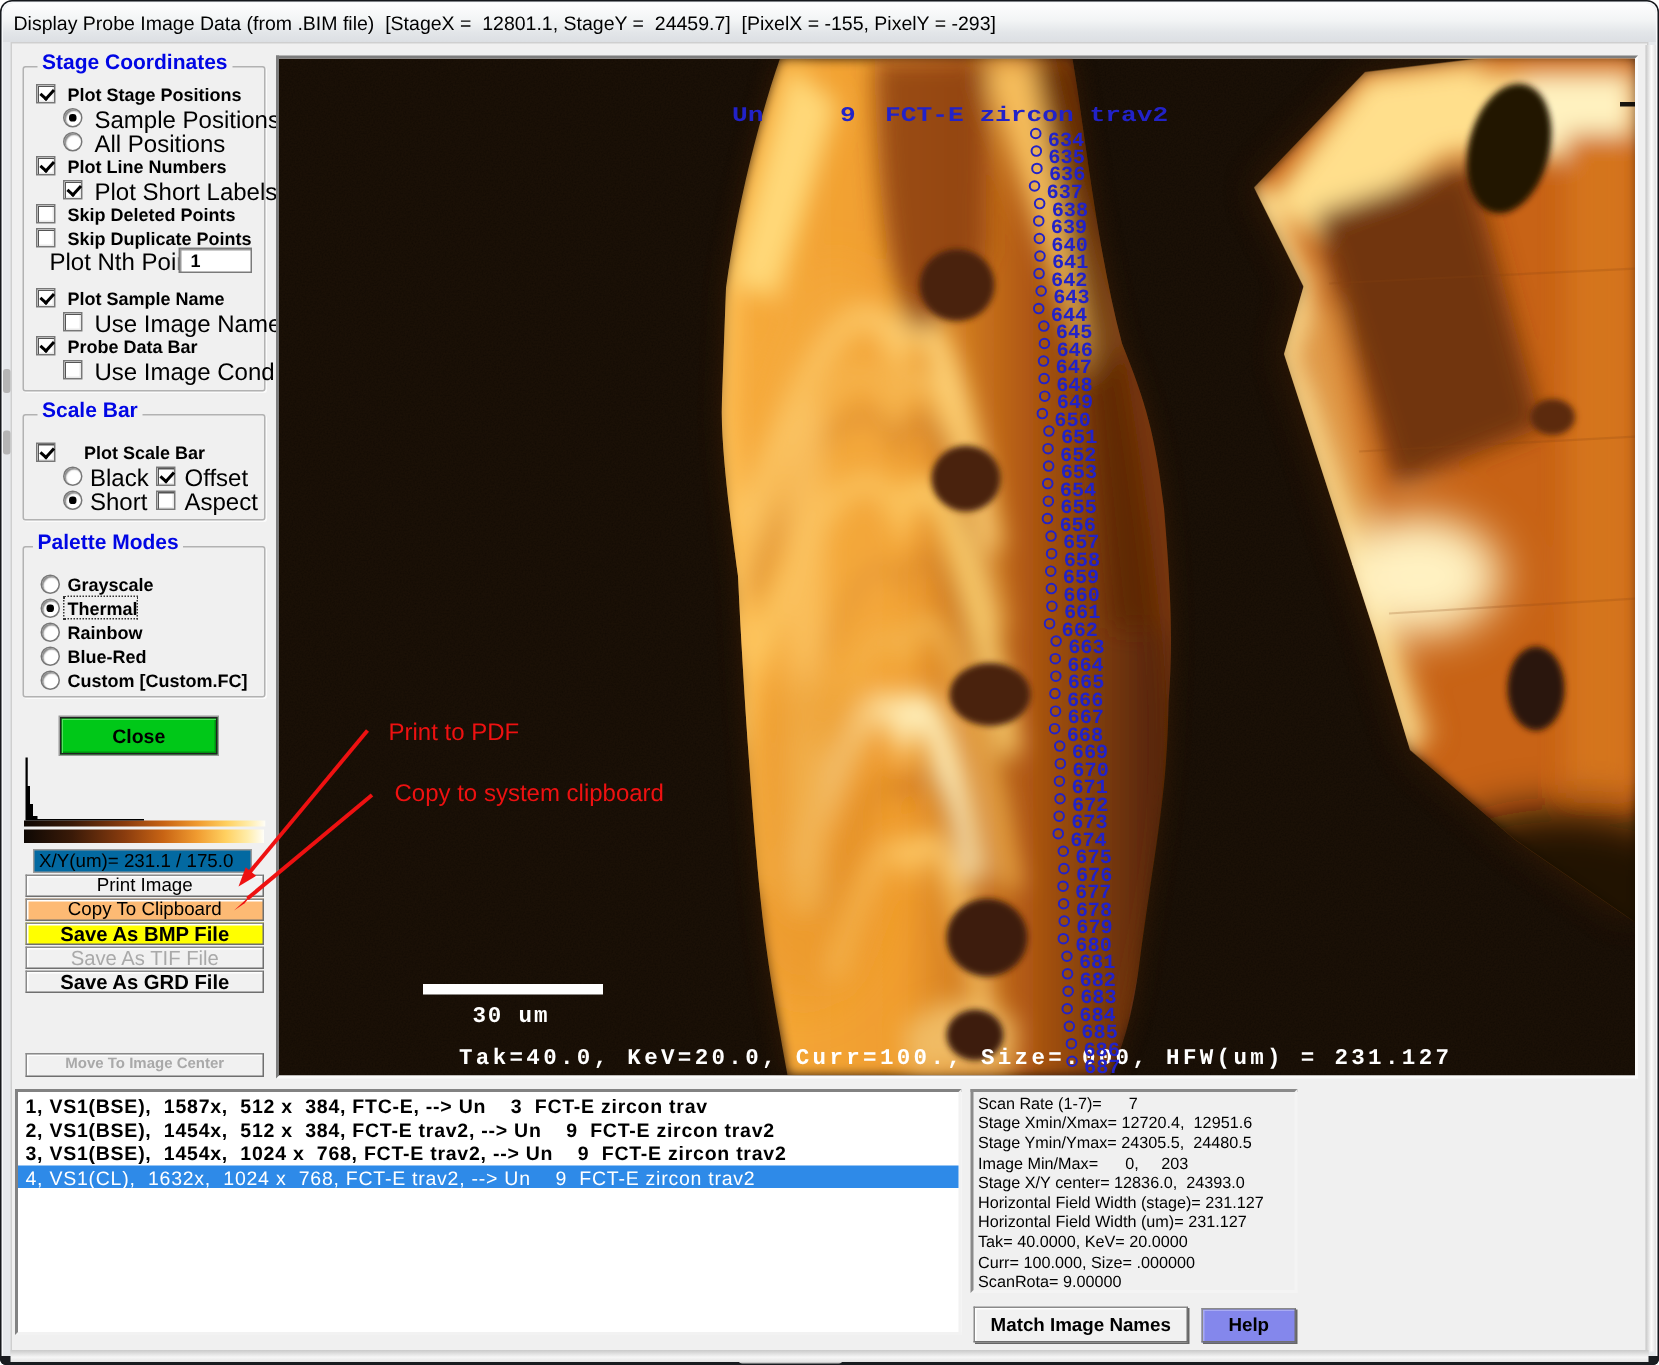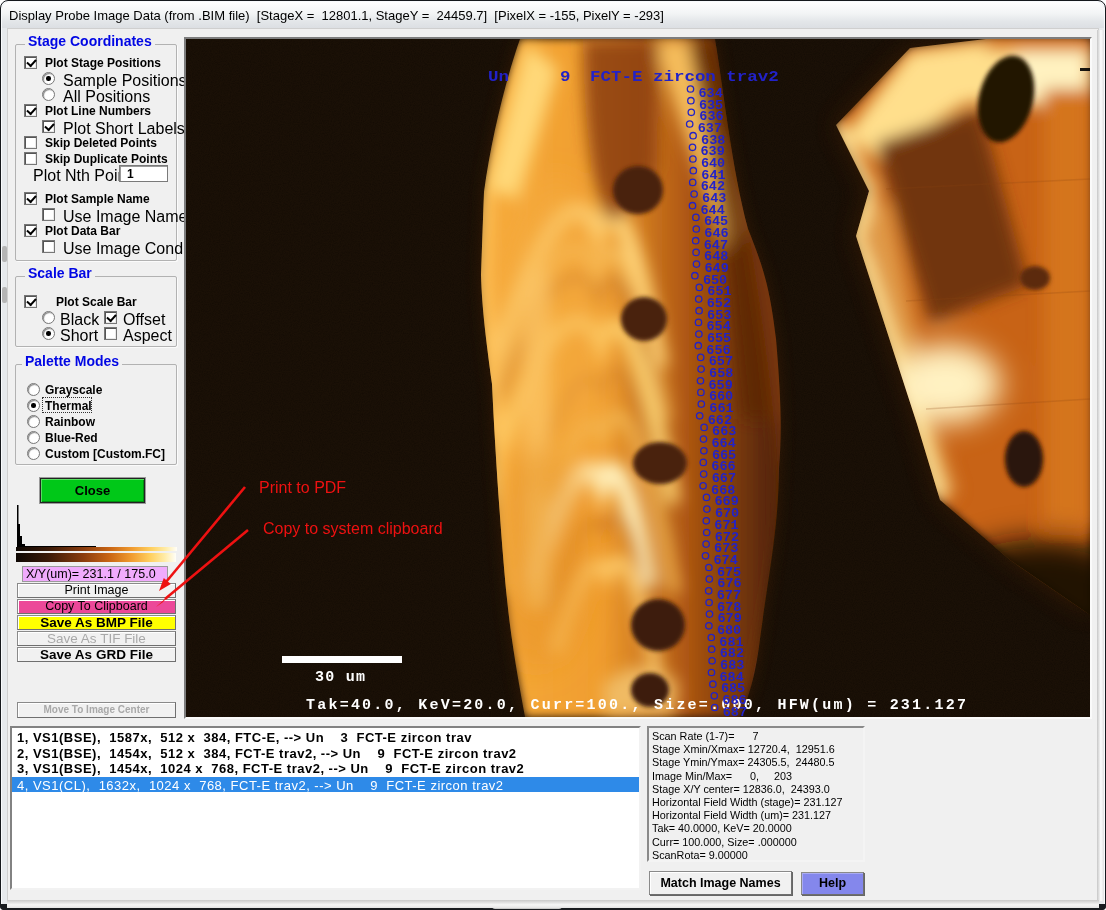--- a/index.html
+++ b/index.html
@@ -46,21 +46,21 @@
 <b class="cb" style="left:24px;top:152px"></b>
 <span class="lbl" style="left:45px;top:152px">Skip Duplicate Points</span>
 <span class="sub" style="left:33px;top:167px">Plot Nth Point</span>
 <div class="a" style="left:119px;top:165px;width:49px;height:17px;background:#fff;border:1px solid #7a7a7a;box-shadow:inset 1px 1px 0 #999"></div>
 <span class="lbl" style="left:127px;top:167px">1</span>
 <b class="cb c" style="left:24px;top:192px"></b>
 <span class="lbl" style="left:45px;top:192px">Plot Sample Name</span>
 <b class="cb" style="left:42px;top:208px"></b>
 <span class="sub" style="left:63px;top:208px">Use Image Name</span>
 <b class="cb c" style="left:24px;top:224px"></b>
-<span class="lbl" style="left:45px;top:224px">Plot Data Bar</span>
+<span class="lbl" style="left:45px;top:224px">Probe Data Bar</span>
 <b class="cb" style="left:42px;top:240px"></b>
 <span class="sub" style="left:63px;top:240px">Use Image Conditions</span>
 
 <div class="grp" style="left:15px;top:276px;width:162px;height:71px"></div>
 <div class="gt" style="left:25px;top:265px">Scale Bar</div>
 <b class="cb c" style="left:24px;top:295px"></b>
 <span class="lbl" style="left:56px;top:295px">Plot Scale Bar</span>
 <b class="rd" style="left:42px;top:311px"></b>
 <span class="sub" style="left:60px;top:311px">Black</span>
 <b class="cb c" style="left:104px;top:311px"></b>
@@ -97,23 +97,23 @@
         <stop offset="0.84" stop-color="#ffd060"></stop>
 <stop offset="0.93" stop-color="#ffeca8"></stop>
         <stop offset="1" stop-color="#fffef8"></stop>
 </linearGradient>
     </defs>
 <rect x="0" y="43" width="161" height="4" fill="url(#pal)"></rect>
 <rect x="0" y="49" width="160" height="9" fill="url(#pal)"></rect>
 <path d="M1,43 L1,1 L2.5,1 L2.5,20 L4,20 L4,32 L6,32 L6,40 L9,40 L9,42 L80,42 L80,43 Z" fill="#000"></path>
 </svg>
 
-<div class="a" style="left:22px;top:566px;width:146px;height:16px;background:#f0abfc;border:1px solid #9a9a9a;font-size:12.5px;white-space:nowrap;padding-left:3px">X/Y(um)= 231.1 / 175.0</div>
+<div class="a" style="left:22px;top:566px;width:146px;height:16px;background:#0369a1;border:1px solid #9a9a9a;font-size:12.5px;white-space:nowrap;padding-left:3px">X/Y(um)= 231.1 / 175.0</div>
 <div class="btn" style="left:17px;top:583px;width:159px;height:15px;line-height:13px">Print Image</div>
-<div class="btn" style="left:17px;top:599px;width:159px;height:15px;line-height:13px;background:#ec4899">Copy To Clipboard</div>
+<div class="btn" style="left:17px;top:599px;width:159px;height:15px;line-height:13px;background:#fdba74">Copy To Clipboard</div>
 <div class="btn" style="left:17px;top:615px;width:159px;height:15px;line-height:13px;background:#ffff00;font-weight:bold;font-size:13.5px">Save As BMP File</div>
 <div class="btn" style="left:17px;top:631px;width:159px;height:15px;line-height:13px;color:#a9a9a9;font-weight:normal;font-size:13.5px">Save As TIF File</div>
 <div class="btn" style="left:17px;top:647px;width:159px;height:15px;line-height:13px;font-weight:bold;font-size:13.5px">Save As GRD File</div>
 <div class="btn" style="left:17px;top:702px;width:159px;height:16px;line-height:14px;color:#a9a9a9;font-weight:bold;font-size:10px">Move To Image Center</div>
 
 <div class="a" style="left:184px;top:37px;width:908px;height:682px;border:2px solid #7d7d7d;border-right-color:#fafafa;border-bottom-color:#fafafa"></div>
 <svg class="a" style="left:186px;top:39px" width="904" height="678" viewBox="0 0 904 678">
 <defs>
 <filter id="b2" x="-30%" y="-30%" width="160%" height="160%">
         <feGaussianBlur stdDeviation="2"></feGaussianBlur>

